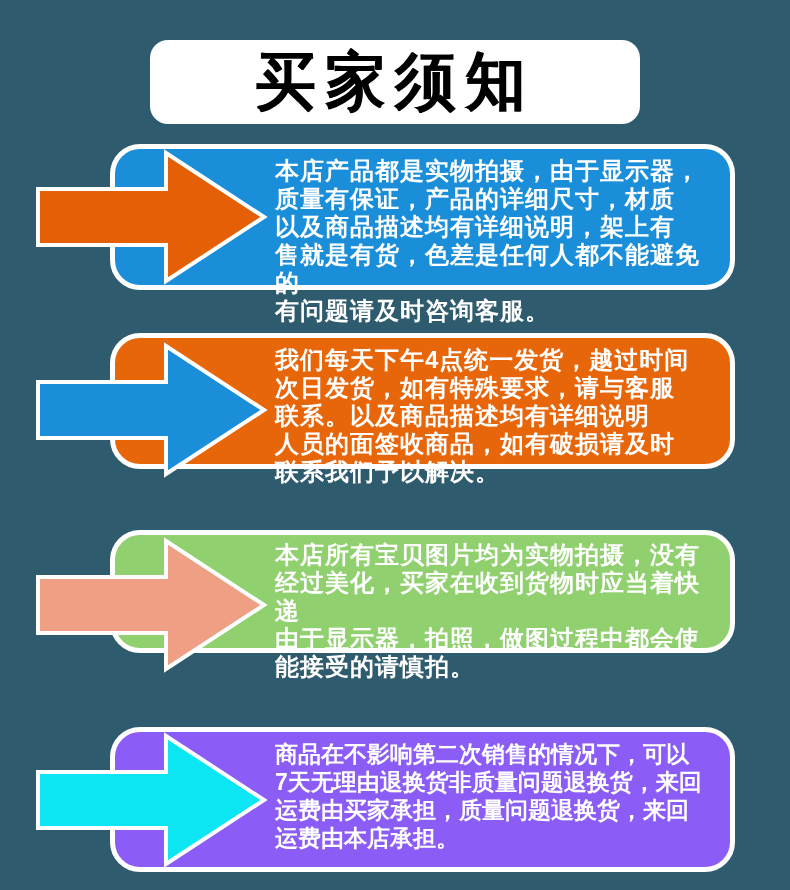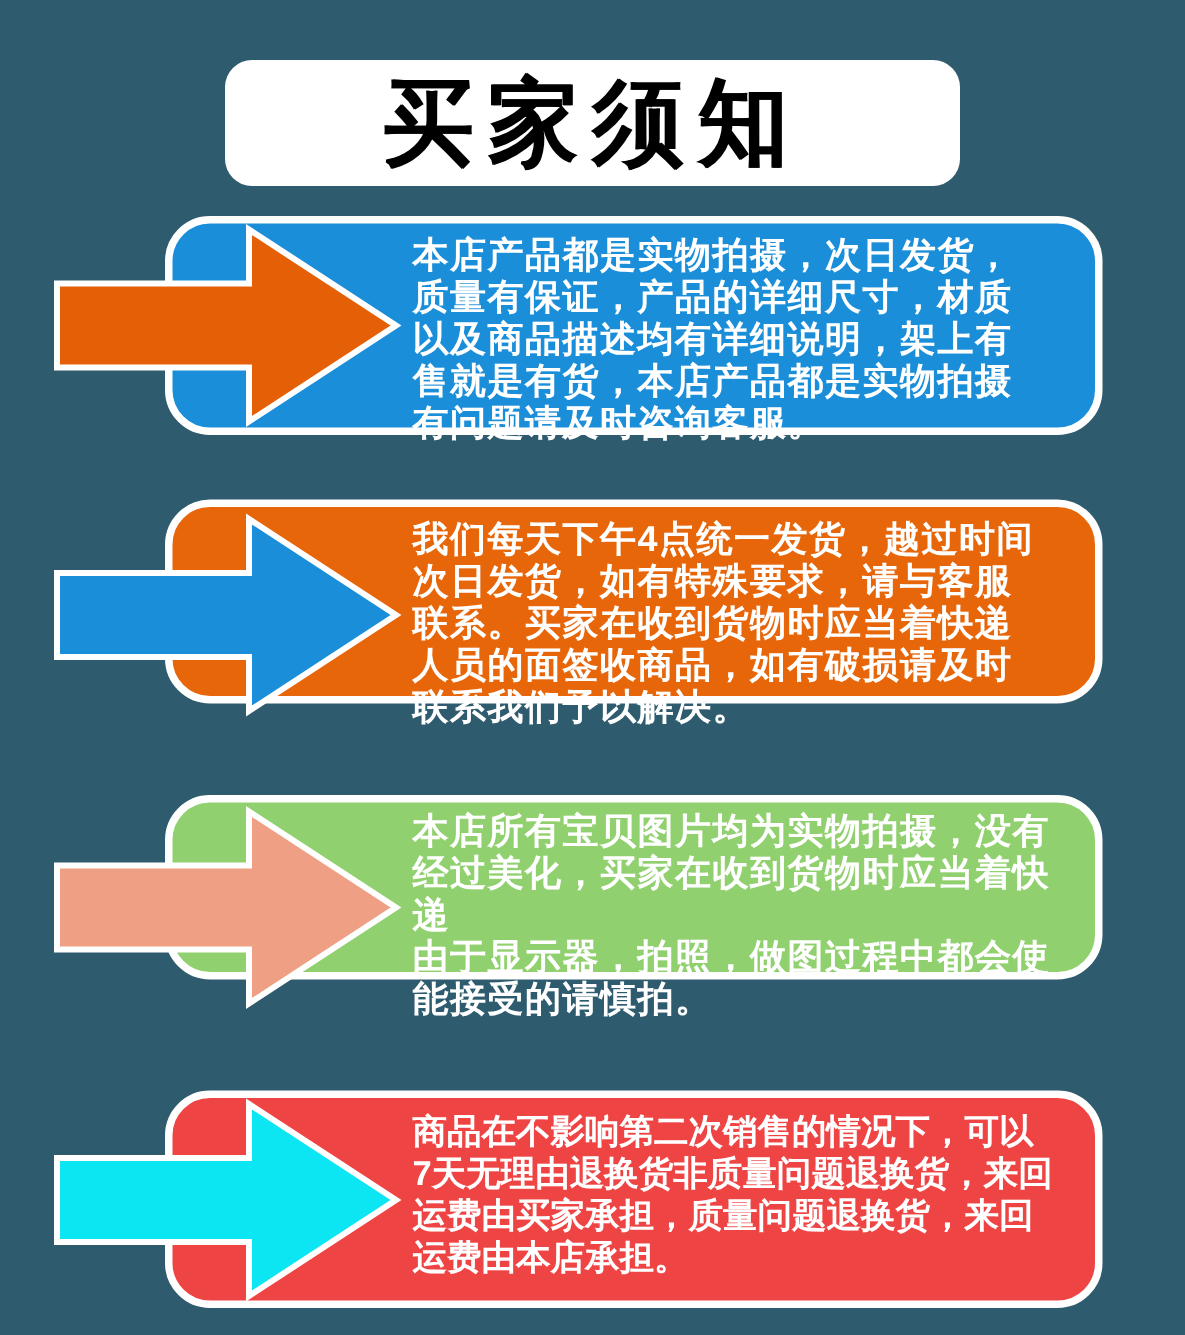--- a/index.html
+++ b/index.html
@@ -74,38 +74,38 @@
 
 <div class="page" style="background: rgb(46, 91, 110); margin-top: 16px;">
 
   <div class="title-box" style="background: rgb(255, 255, 255);">
     <div class="title-text" style="color: rgb(0, 0, 0);">买家须知</div>
   </div>
 
   <div class="panel panel-1">
     <div class="panel-box" style="background: rgb(26, 142, 216);">
       <div class="panel-text">
-        <div>本店产品都是实物拍摄，次日发货，</div>
+        <div>本店产品都是实物拍摄，由于显示器，</div>
         <div>质量有保证，产品的详细尺寸，材质</div>
         <div>以及商品描述均有详细说明，架上有</div>
-        <div>售就是有货，本店产品都是实物拍摄</div>
+        <div>售就是有货，色差是任何人都不能避免的</div>
         <div>有问题请及时咨询客服。</div>
       </div>
     </div>
     <svg class="arrow-svg" viewBox="0 0 234 140">
       <polygon class="arrow-fill" points="2,42 130,42 130,6 228,70 130,134 130,98 2,98" fill="#e55f06" stroke="#ffffff" stroke-width="4" stroke-linejoin="miter"></polygon>
     </svg>
   </div>
 
   <div class="panel panel-2">
     <div class="panel-box" style="background: rgb(232, 102, 10);">
       <div class="panel-text">
         <div>我们每天下午4点统一发货，越过时间</div>
         <div>次日发货，如有特殊要求，请与客服</div>
-        <div>联系。买家在收到货物时应当着快递</div>
+        <div>联系。以及商品描述均有详细说明</div>
         <div>人员的面签收商品，如有破损请及时</div>
         <div>联系我们予以解决。</div>
       </div>
     </div>
     <svg class="arrow-svg" viewBox="0 0 234 140">
       <polygon class="arrow-fill" points="2,42 130,42 130,6 228,70 130,134 130,98 2,98" fill="#1a8ed8" stroke="#ffffff" stroke-width="4" stroke-linejoin="miter"></polygon>
     </svg>
   </div>
 
   <div class="panel panel-3">
@@ -116,21 +116,21 @@
         <div>由于显示器，拍照，做图过程中都会使</div>
         <div>能接受的请慎拍。</div>
       </div>
     </div>
     <svg class="arrow-svg" viewBox="0 0 234 140">
       <polygon class="arrow-fill" points="2,42 130,42 130,6 228,70 130,134 130,98 2,98" fill="#efa084" stroke="#ffffff" stroke-width="4" stroke-linejoin="miter"></polygon>
     </svg>
   </div>
 
   <div class="panel panel-4">
-    <div class="panel-box" style="background: #ef4444;">
+    <div class="panel-box" style="background: #8b5cf6;">
       <div class="panel-text">
         <div>商品在不影响第二次销售的情况下，可以</div>
         <div>7天无理由退换货非质量问题退换货，来回</div>
         <div>运费由买家承担，质量问题退换货，来回</div>
         <div>运费由本店承担。</div>
       </div>
     </div>
     <svg class="arrow-svg" viewBox="0 0 234 140">
       <polygon class="arrow-fill" points="2,42 130,42 130,6 228,70 130,134 130,98 2,98" fill="#0be6f2" stroke="#ffffff" stroke-width="4" stroke-linejoin="miter"></polygon>
     </svg>

